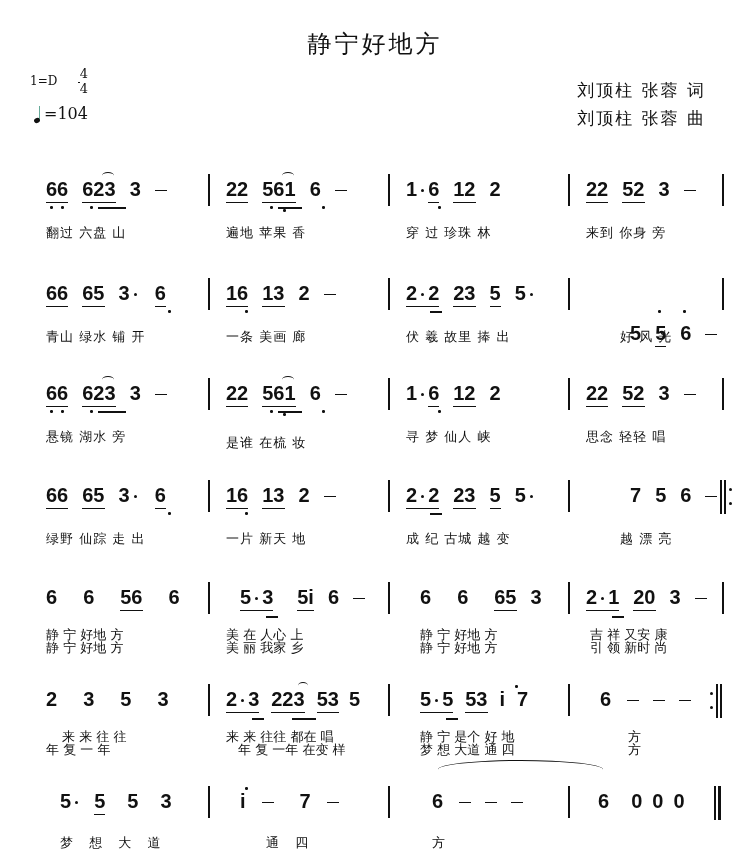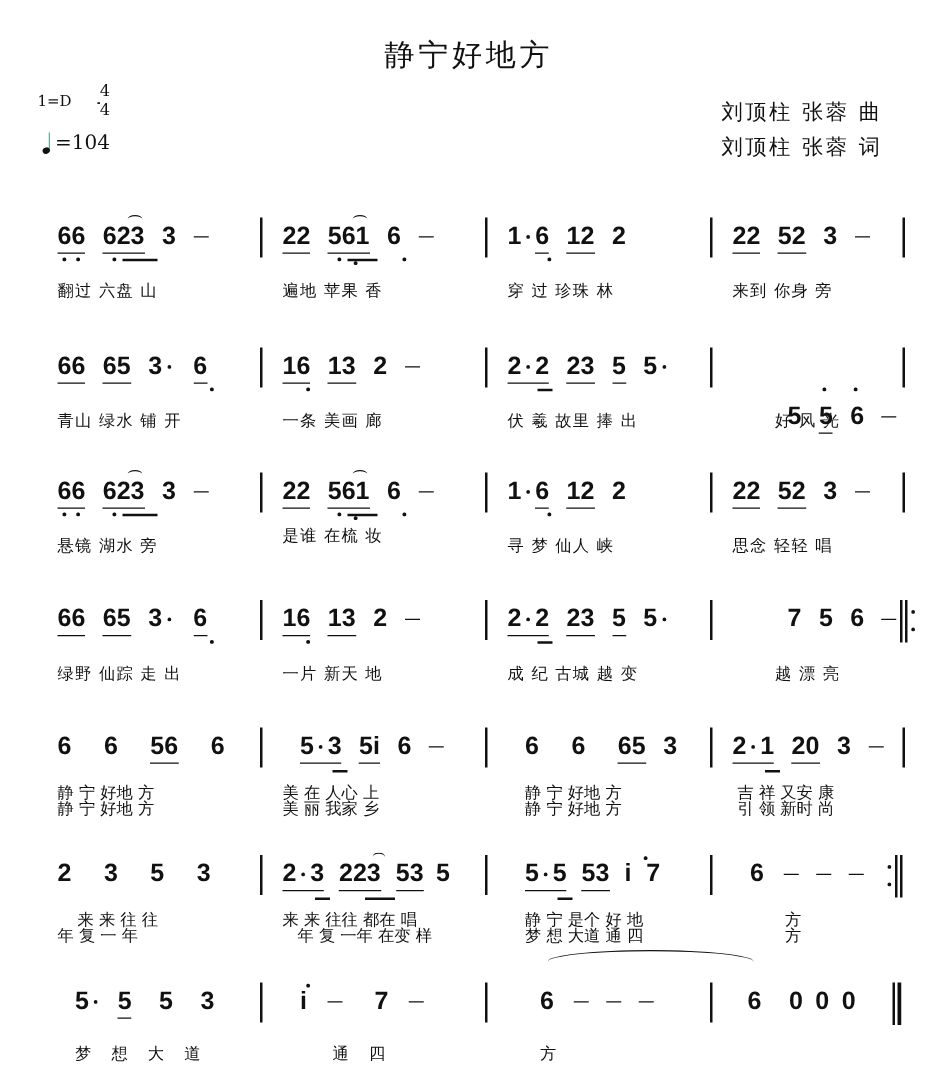--- a/index.html
+++ b/index.html
@@ -38,22 +38,22 @@
 <div class="key">1=D</div>
 <div class="timesig">
   <div>4</div>
   <div class="bar"></div>
   <div>4</div>
 </div>
 <div class="tempo">
   <span class="note"><span class="stem"></span><span class="head"></span></span><span>=104</span>
 </div>
 <div class="credits">
+  <div>刘顶柱 张蓉 词</div>
   <div>刘顶柱 张蓉 曲</div>
-  <div>刘顶柱 张蓉 词</div>
 </div>
 
 <div class="row" style="top:178px;">
   <div class="bar" style="left:178px;top:-4px;height:32px;"></div>
   <div class="bar" style="left:358px;top:-4px;height:32px;"></div>
   <div class="bar" style="left:538px;top:-4px;height:32px;"></div>
   <div class="bar" style="left:692px;top:-4px;height:32px;"></div>
 
   <div class="notes" style="left:16px;">
     <span class="grp u1">66</span><span class="grp u1">623</span><span>3</span><span class="dash" style="margin-left:14px"></span>
@@ -148,21 +148,21 @@
   <div class="notes" style="left:376px;">
     <span>1</span><span class="aug"></span><span class="grp u1">6</span><span class="grp u1">12</span><span>2</span>
   </div>
   <span class="dotb" style="left:408px;top:28px"></span>
 
   <div class="notes" style="left:556px;">
     <span class="grp u1">22</span><span class="grp u1">52</span><span>3</span><span class="dash" style="margin-left:14px"></span>
   </div>
 
   <div class="lyrics" style="left:16px;top:46px">悬镜 湖水 旁</div>
-  <div class="lyrics" style="left:196px;top:38px">是谁 在梳 妆</div>
+  <div class="lyrics" style="left:196px;top:52px">是谁 在梳 妆</div>
   <div class="lyrics" style="left:376px;top:46px">寻 梦 仙人 峡</div>
   <div class="lyrics" style="left:556px;top:46px">思念 轻轻 唱</div>
 </div>
 
 <div class="row" style="top:484px;">
   <div class="bar" style="left:178px;top:-4px;height:32px;"></div>
   <div class="bar" style="left:358px;top:-4px;height:32px;"></div>
   <div class="bar" style="left:538px;top:-4px;height:32px;"></div>
   <div class="rep" style="left:690px;top:-4px;">
     <div class="thin" style="left:0;width:2px;height:34px"></div>
@@ -200,21 +200,21 @@
   <div class="bar" style="left:178px;top:-4px;height:32px;"></div>
   <div class="bar" style="left:358px;top:-4px;height:32px;"></div>
   <div class="bar" style="left:538px;top:-4px;height:32px;"></div>
   <div class="bar" style="left:692px;top:-4px;height:32px;"></div>
 
   <div class="notes" style="left:16px;word-spacing:0">
     <span class="grp" style="margin-right:26px">6</span><span class="grp" style="margin-right:26px">6</span><span class="grp u1" style="margin-right:26px">56</span><span>6</span>
   </div>
 
   <div class="notes" style="left:210px;">
-    <span class="grp u1" style="margin-right:14px"><span>5</span><span class="aug"></span><span>3</span></span><span class="grp u1">5i</span><span>6</span><span class="dash" style="margin-left:14px"></span>
+    <span class="grp u1" style="margin-right:24px"><span>5</span><span class="aug"></span><span>3</span></span><span class="grp u1">5i</span><span>6</span><span class="dash" style="margin-left:14px"></span>
   </div>
   <div class="u2" style="left:236px;width:12px;bottom:auto;top:30px"></div>
 
   <div class="notes" style="left:390px;">
     <span class="grp" style="margin-right:26px">6</span><span class="grp" style="margin-right:26px">6</span><span class="grp u1">65</span><span>3</span>
   </div>
 
   <div class="notes" style="left:556px;">
     <span class="grp u1" style="margin-right:14px"><span>2</span><span class="aug"></span><span>1</span></span><span class="grp u1">20</span><span>3</span><span class="dash" style="margin-left:14px"></span>
   </div>

